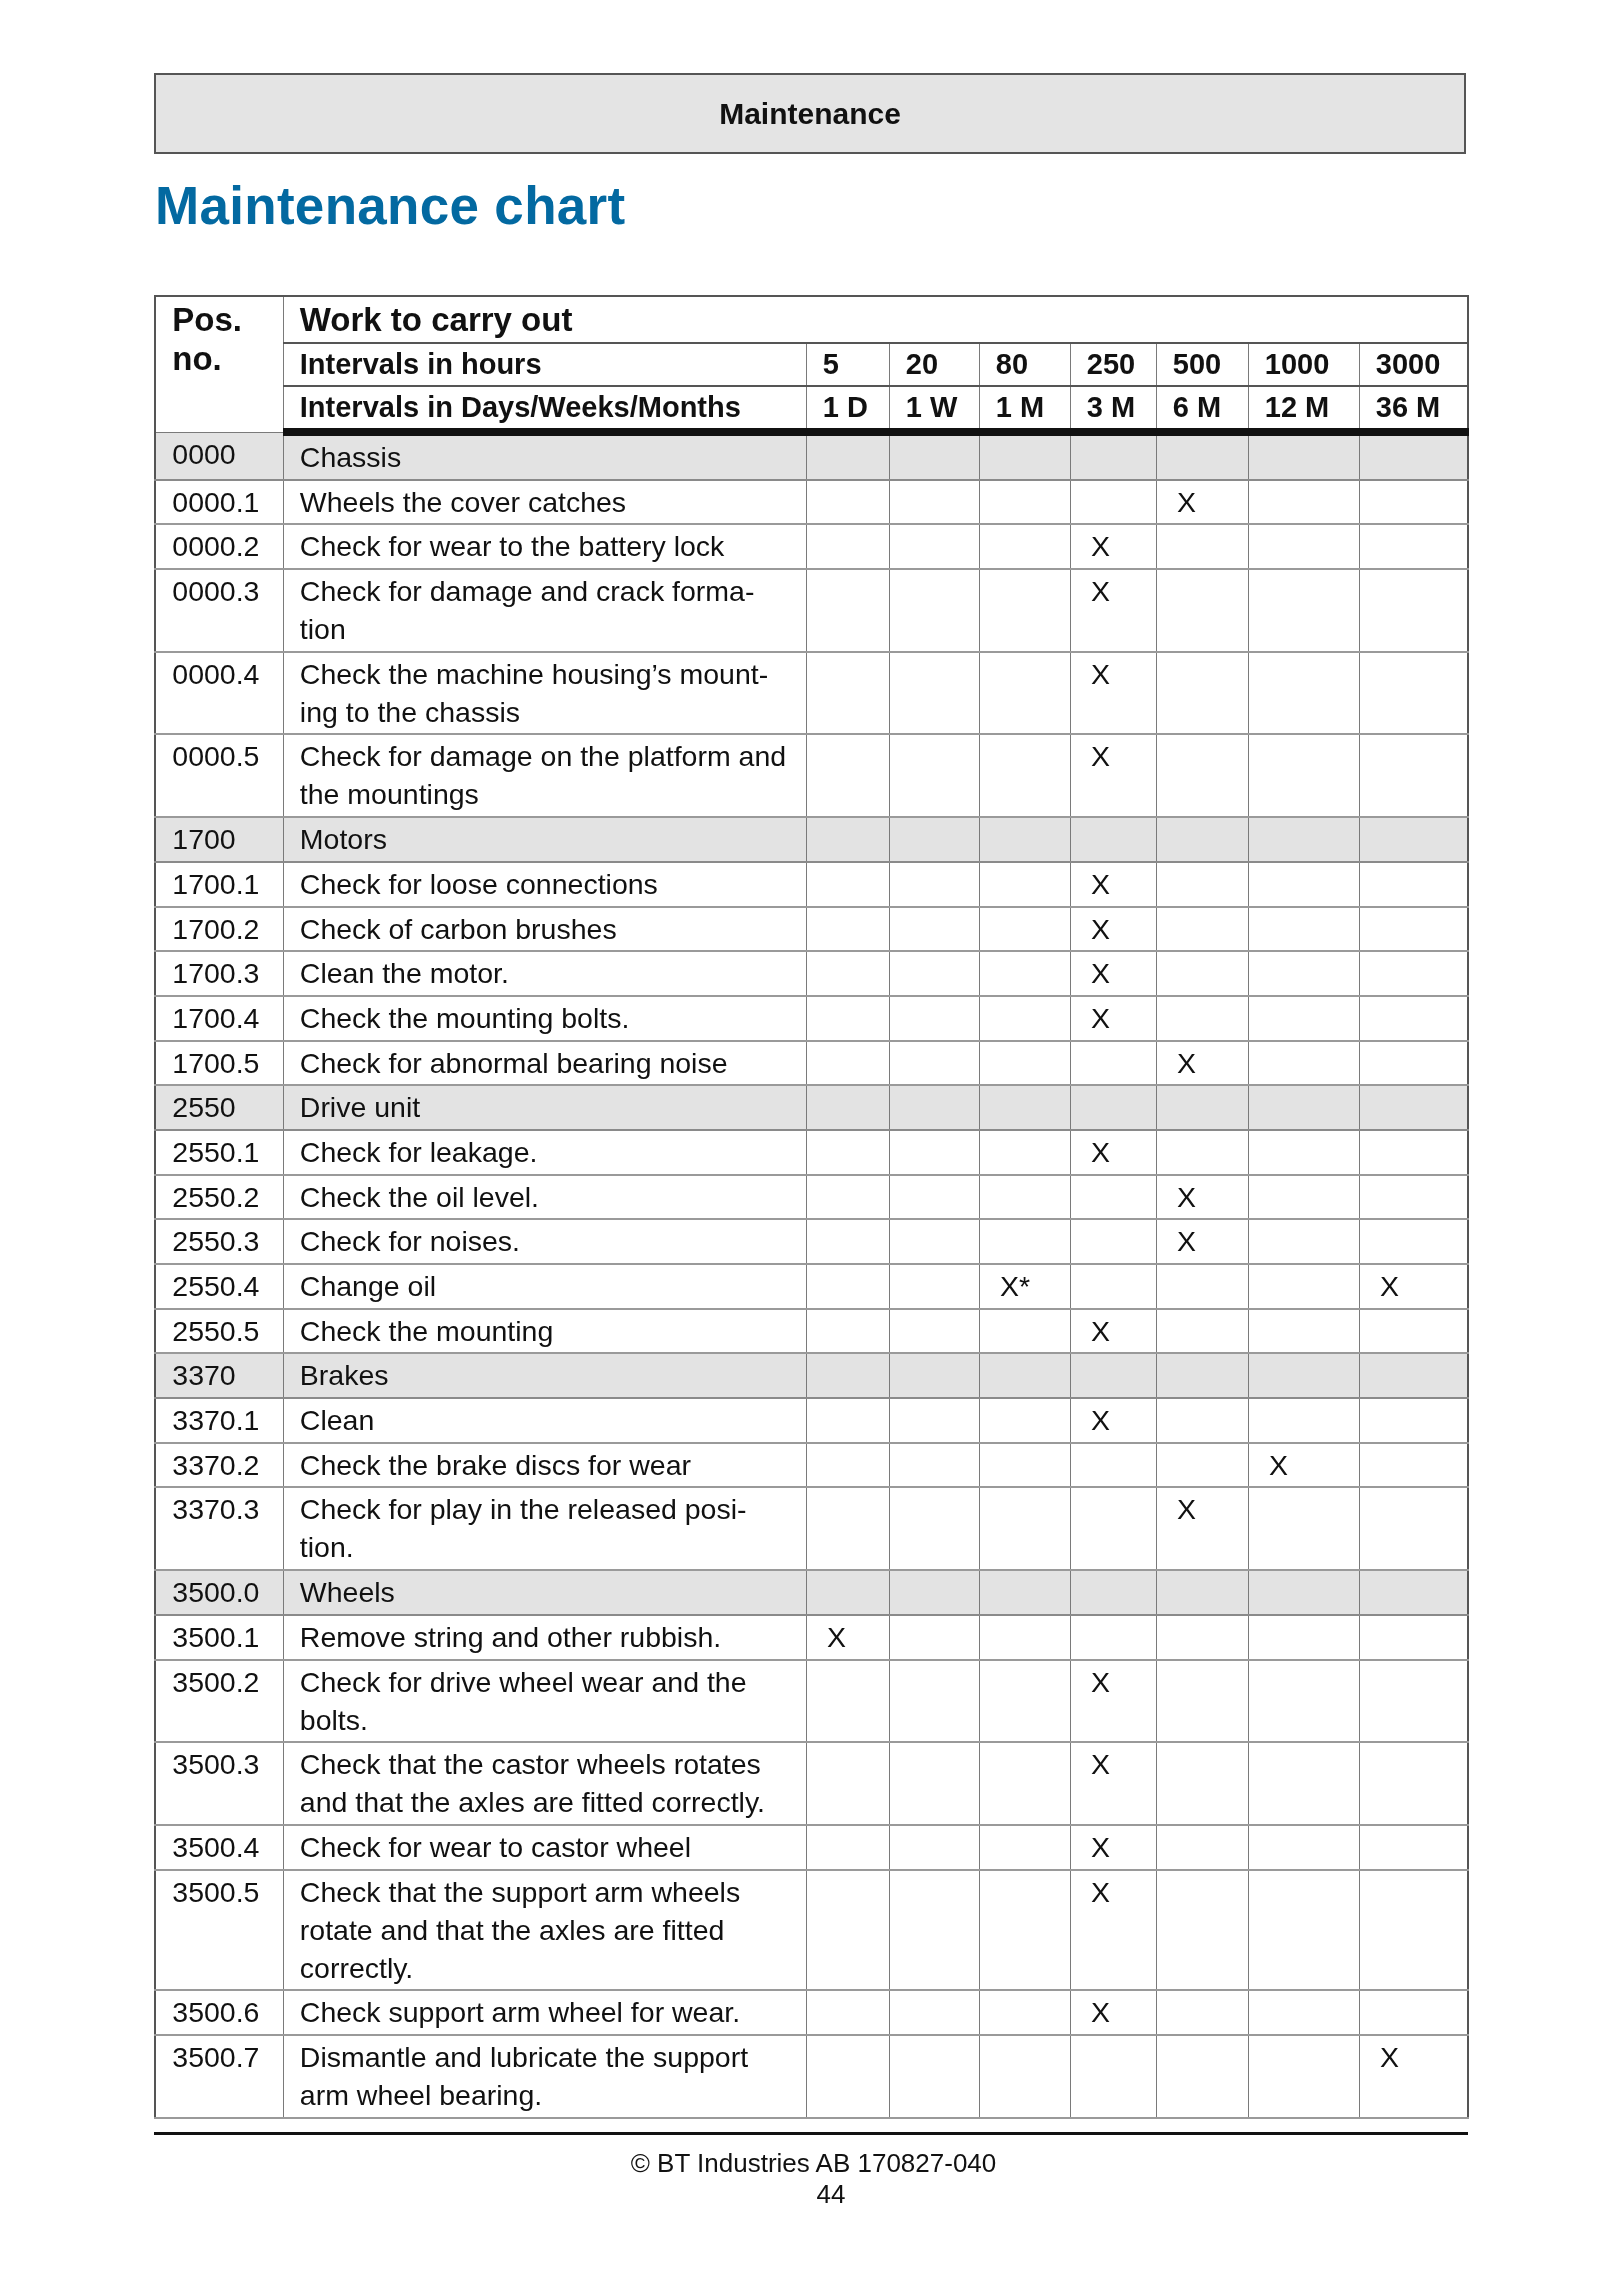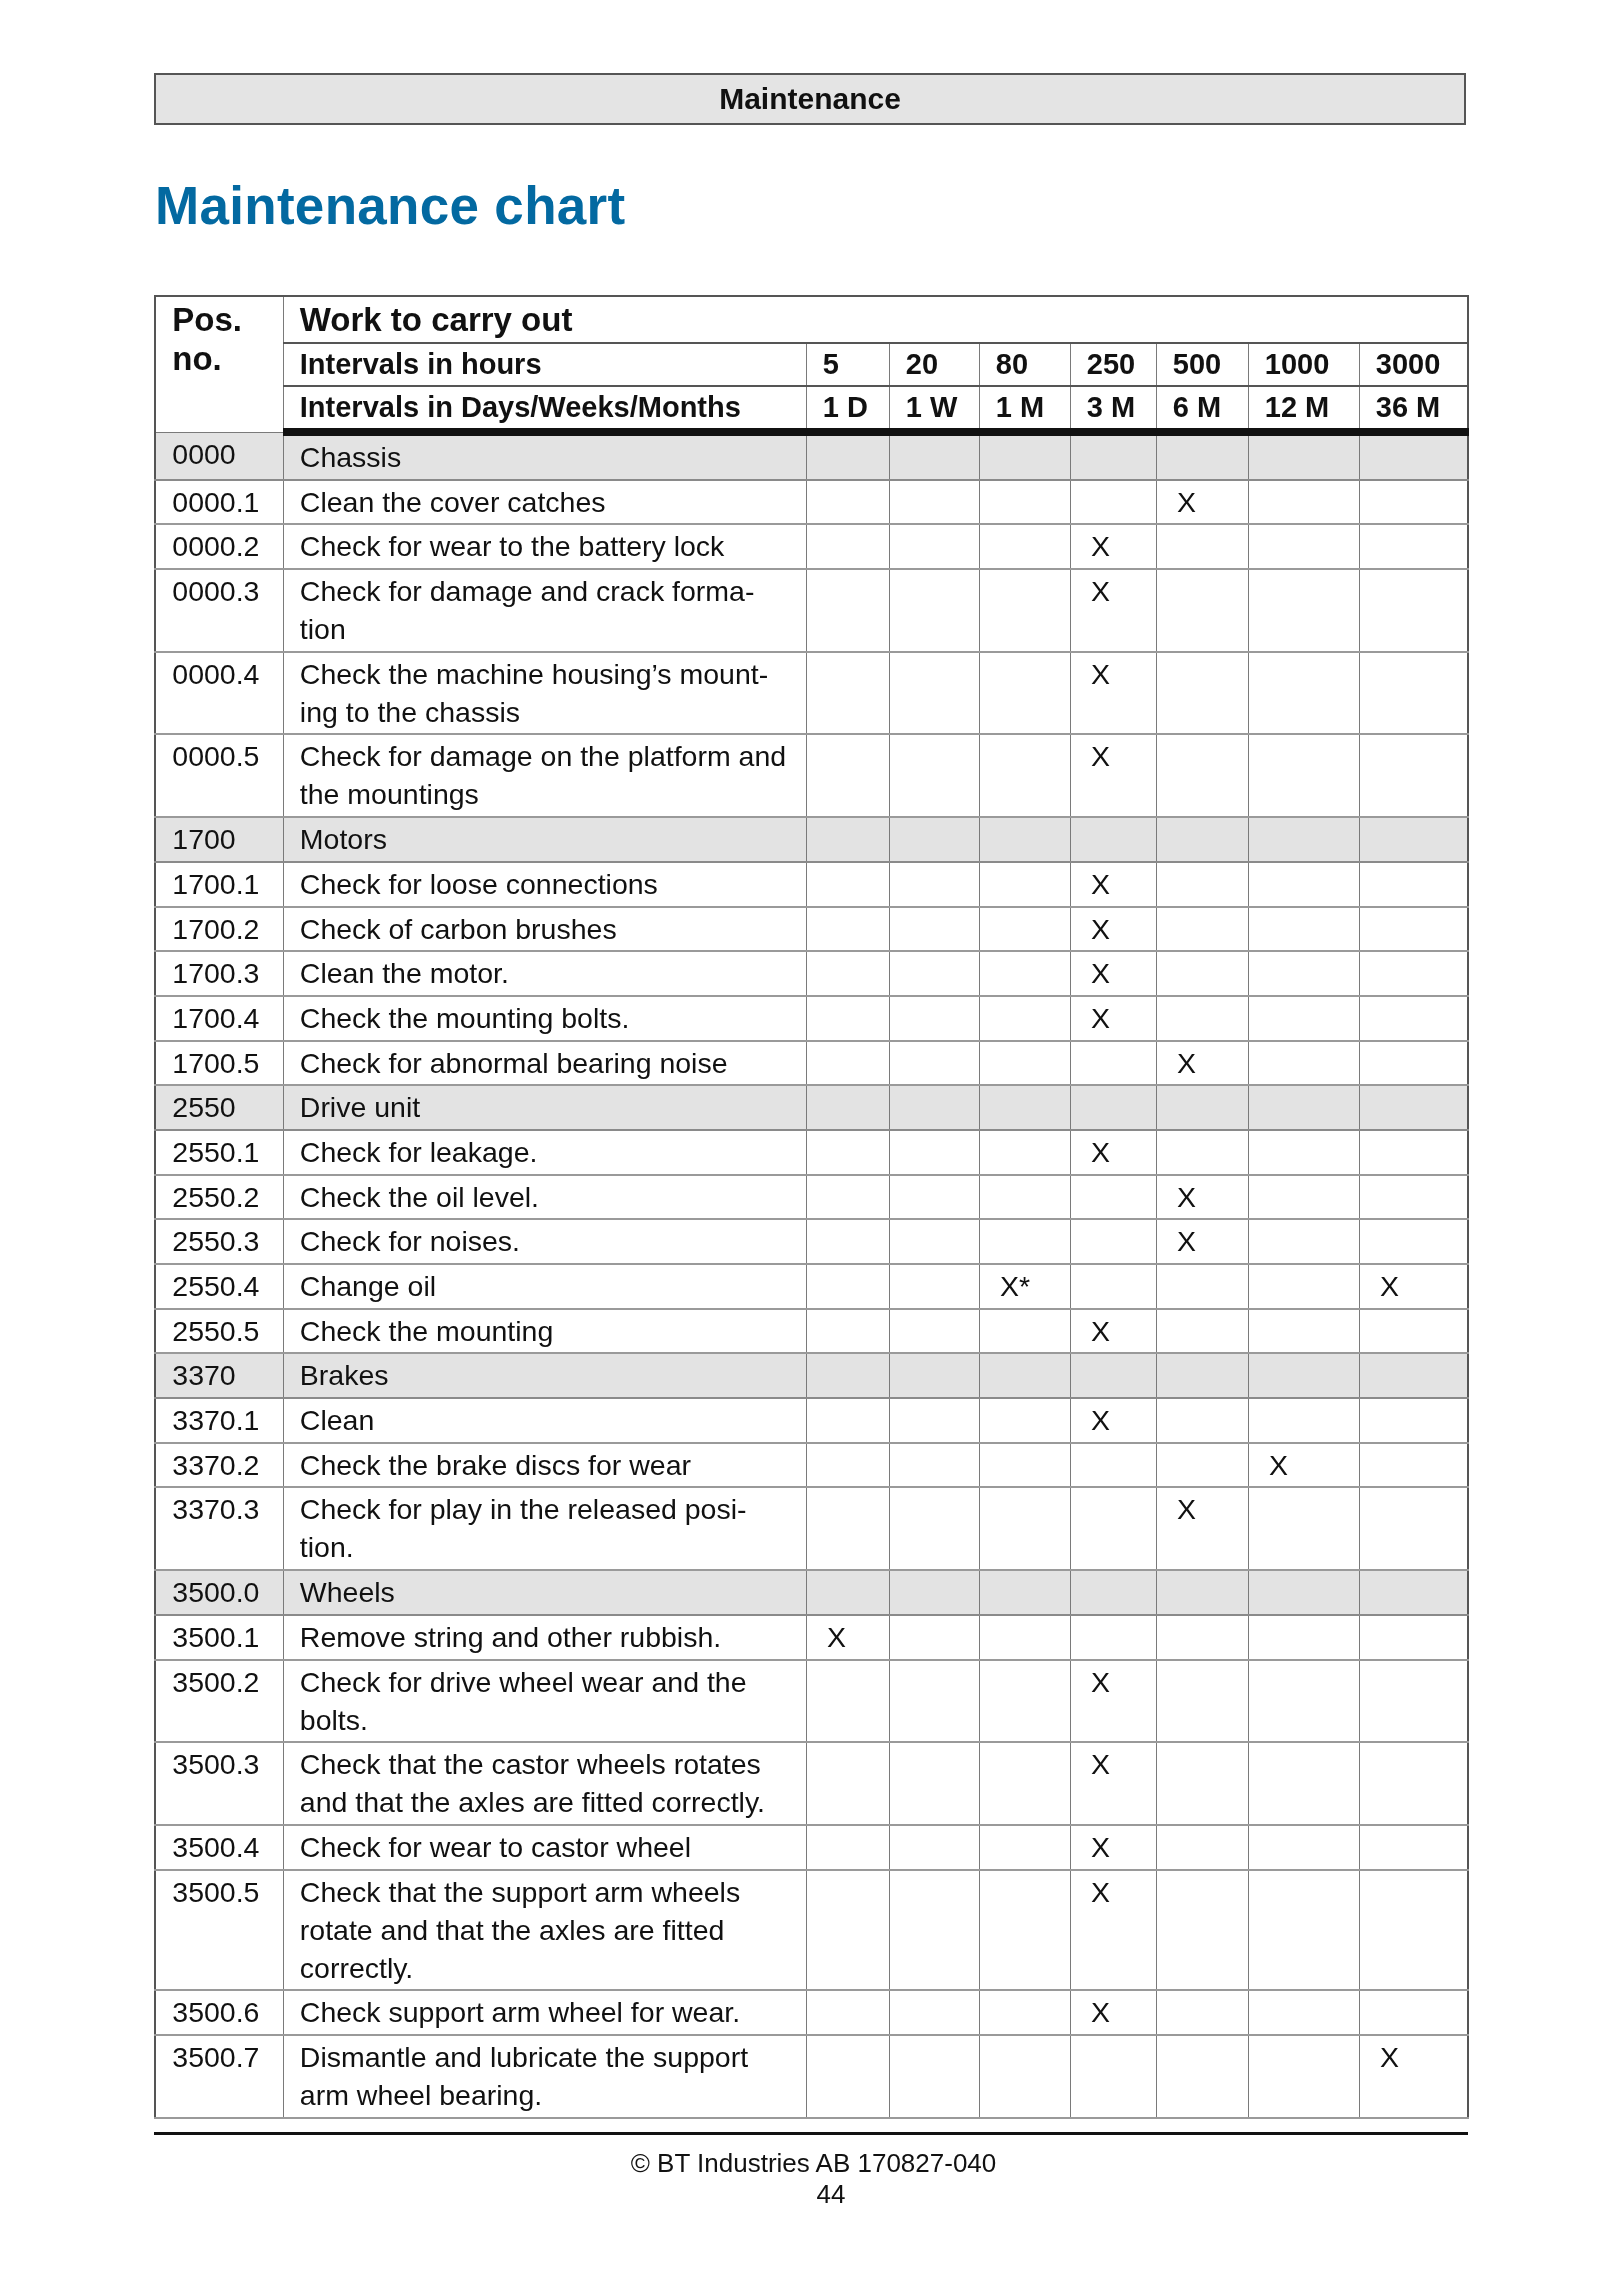--- a/index.html
+++ b/index.html
@@ -1,18 +1,18 @@
 <!DOCTYPE html>
 <html style="font-size:11px"><head>
 <meta charset="utf-8">
 <style>
   html, body { margin:0; padding:0; background:#ffffff; }
   body { width:1616px; height:2284px; position:relative; font-family:"Liberation Sans", sans-serif; color:#111; }
   .page-header {
-    position:absolute; left:154px; top:73px; width:1312px; height:52px;
+    position:absolute; left:154px; top:73px; width:1312px; height:81px;
     background:#e4e4e4; border:2px solid #555; box-sizing:border-box;
     display:flex; align-items:center; justify-content:center;
     font-weight:bold; font-size:30px; color:#111;
   }
   .page-title {
     position:absolute; left:155px; top:175px;
     font-size:53px; font-weight:bold; color:#0369a1; letter-spacing:0.3px;
   }
   .chart {
     position:absolute; left:154px; top:295px; width:1312px;
@@ -103,21 +103,21 @@
         <td class="mark"></td>
         <td class="mark"></td>
         <td class="mark"></td>
         <td class="mark"></td>
         <td class="mark"></td>
         <td class="mark"></td>
         <td class="mark"></td>
       </tr>
       <tr class="item">
         <td class="pos">0000.1</td>
-        <td class="work">Clean the cover catches</td>
+        <td class="work">Wheels the cover catches</td>
         <td class="mark"></td>
         <td class="mark"></td>
         <td class="mark"></td>
         <td class="mark"></td>
         <td class="mark">X</td>
         <td class="mark"></td>
         <td class="mark"></td>
       </tr>
       <tr class="item">
         <td class="pos">0000.2</td>

